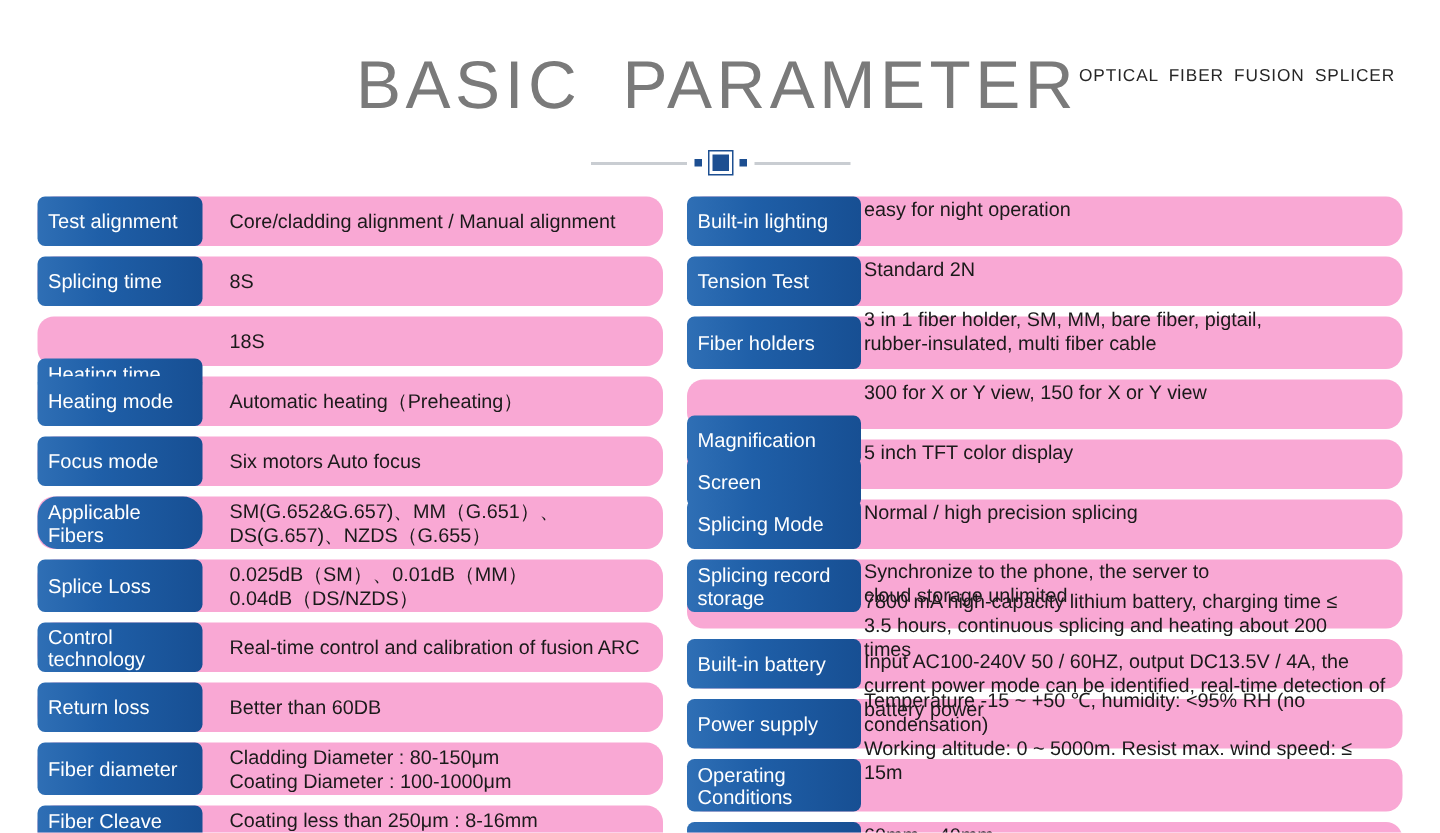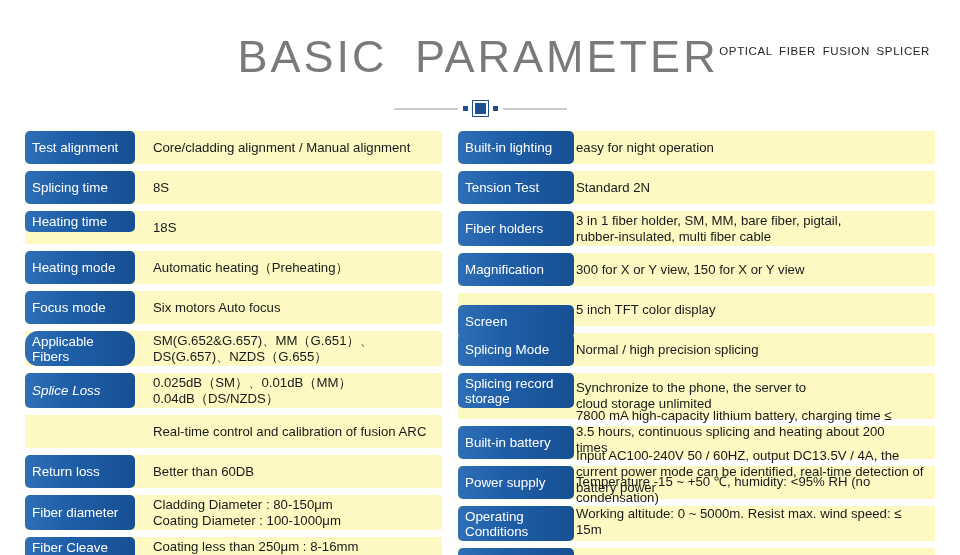--- a/index.html
+++ b/index.html
@@ -87,33 +87,33 @@
     top: 0;
   }
   #col-left  { left: 25px;  width: 417px; }
   #col-right { left: 458px; width: 477px; }
 
   .spec-row {
     position: relative;
     margin-bottom: 7px;
   }
   .cell-value {
-    background: #fef9c3;
-    border-radius: 1px;
+    background: #f9a8d4;
+    border-radius: 11px;
     min-height: 33px;
     display: flex;
     align-items: center;
     font-size: 13.2px;
     line-height: 16px;
     color: #1a1a1a;
     white-space: pre-line;
     box-sizing: border-box;
   }
   #col-left .cell-value  { padding: 3px 8px 3px 128px; }
-  #col-right .cell-value { padding: 3px 8px 3px 118px; }
+  #col-right .cell-value { padding: 3px 8px 18px 118px; }
 
   .cell-label {
     position: absolute;
     left: 0;
     top: 0;
     display: flex;
     align-items: center;
     box-sizing: border-box;
     padding: 2px 7px;
     border-radius: 5px;
@@ -158,43 +158,45 @@
       <div class="spec-row">
         <div class="cell-value" style="height: 33px;"><span class="value-text">Core/cladding alignment  / Manual alignment</span></div>
         <div class="cell-label" style="height: 33px;">Test alignment</div>
       </div>
       <div class="spec-row">
         <div class="cell-value" style="height: 33px;"><span class="value-text">8S</span></div>
         <div class="cell-label" style="height: 33px;">Splicing time</div>
       </div>
       <div class="spec-row">
         <div class="cell-value" style="height: 33px;"><span class="value-text">18S</span></div>
-        <div class="cell-label" style="height: 21px;">Heating time</div>
+        <div class="cell-label" style="height: 21px; margin-top: 28px;">Heating time</div>
       </div>
       <div class="spec-row">
         <div class="cell-value" style="height: 33px;"><span class="value-text">Automatic heating（Preheating）</span></div>
         <div class="cell-label" style="height: 33px;">Heating mode</div>
       </div>
       <div class="spec-row">
         <div class="cell-value" style="height: 33px;"><span class="value-text">Six motors  Auto focus</span></div>
         <div class="cell-label" style="height: 33px;">Focus mode</div>
       </div>
       <div class="spec-row">
         <div class="cell-value" style="height: 35px;"><span class="value-text">SM(G.652&amp;G.657)、MM（G.651）、
 DS(G.657)、NZDS（G.655）</span></div>
         <div class="cell-label" style="height: 35px; border-radius: 13px;">Applicable
 Fibers</div>
       </div>
       <div class="spec-row">
         <div class="cell-value" style="height: 35px;"><span class="value-text">0.025dB（SM）、0.01dB（MM）
 0.04dB（DS/NZDS）</span></div>
-        <div class="cell-label" style="height: 35px; font-style: italic;">Splice Loss</div>
+        <div class="cell-label" style="height: 35px;">Splice Loss</div>
       </div>
       <div class="spec-row">
         <div class="cell-value" style="height: 33px;"><span class="value-text">Real-time control and calibration of fusion ARC</span></div>
+        <div class="cell-label" style="height: 33px;">Control
+technology</div>
       </div>
       <div class="spec-row">
         <div class="cell-value" style="height: 33px;"><span class="value-text">Better than 60DB</span></div>
         <div class="cell-label" style="height: 33px;">Return loss</div>
       </div>
       <div class="spec-row">
         <div class="cell-value" style="height: 35px;"><span class="value-text">Cladding Diameter : 80-150μm
 Coating Diameter : 100-1000μm</span></div>
         <div class="cell-label" style="height: 35px;">Fiber diameter</div>
       </div>
@@ -214,21 +216,21 @@
         <div class="cell-value" style="height: 33px;"><span class="value-text">Standard 2N</span></div>
         <div class="cell-label" style="height: 33px;">Tension Test</div>
       </div>
       <div class="spec-row">
         <div class="cell-value" style="height: 35px;"><span class="value-text">3 in 1 fiber holder, SM, MM, bare fiber, pigtail,
 rubber-insulated, multi fiber cable</span></div>
         <div class="cell-label" style="height: 35px;">Fiber holders</div>
       </div>
       <div class="spec-row">
         <div class="cell-value" style="height: 33px;"><span class="value-text">300 for X or Y view, 150 for X or Y view</span></div>
-        <div class="cell-label" style="height: 33px;">Magnification</div>
+        <div class="cell-label" style="height: 33px; margin-top: 24px;">Magnification</div>
       </div>
       <div class="spec-row">
         <div class="cell-value" style="height: 33px;"><span class="value-text">5 inch TFT color display</span></div>
         <div class="cell-label" style="height: 33px; margin-top: 12px;">Screen</div>
       </div>
       <div class="spec-row">
         <div class="cell-value" style="height: 33px;"><span class="value-text">Normal / high precision splicing</span></div>
         <div class="cell-label" style="height: 33px;">Splicing Mode</div>
       </div>
       <div class="spec-row">

